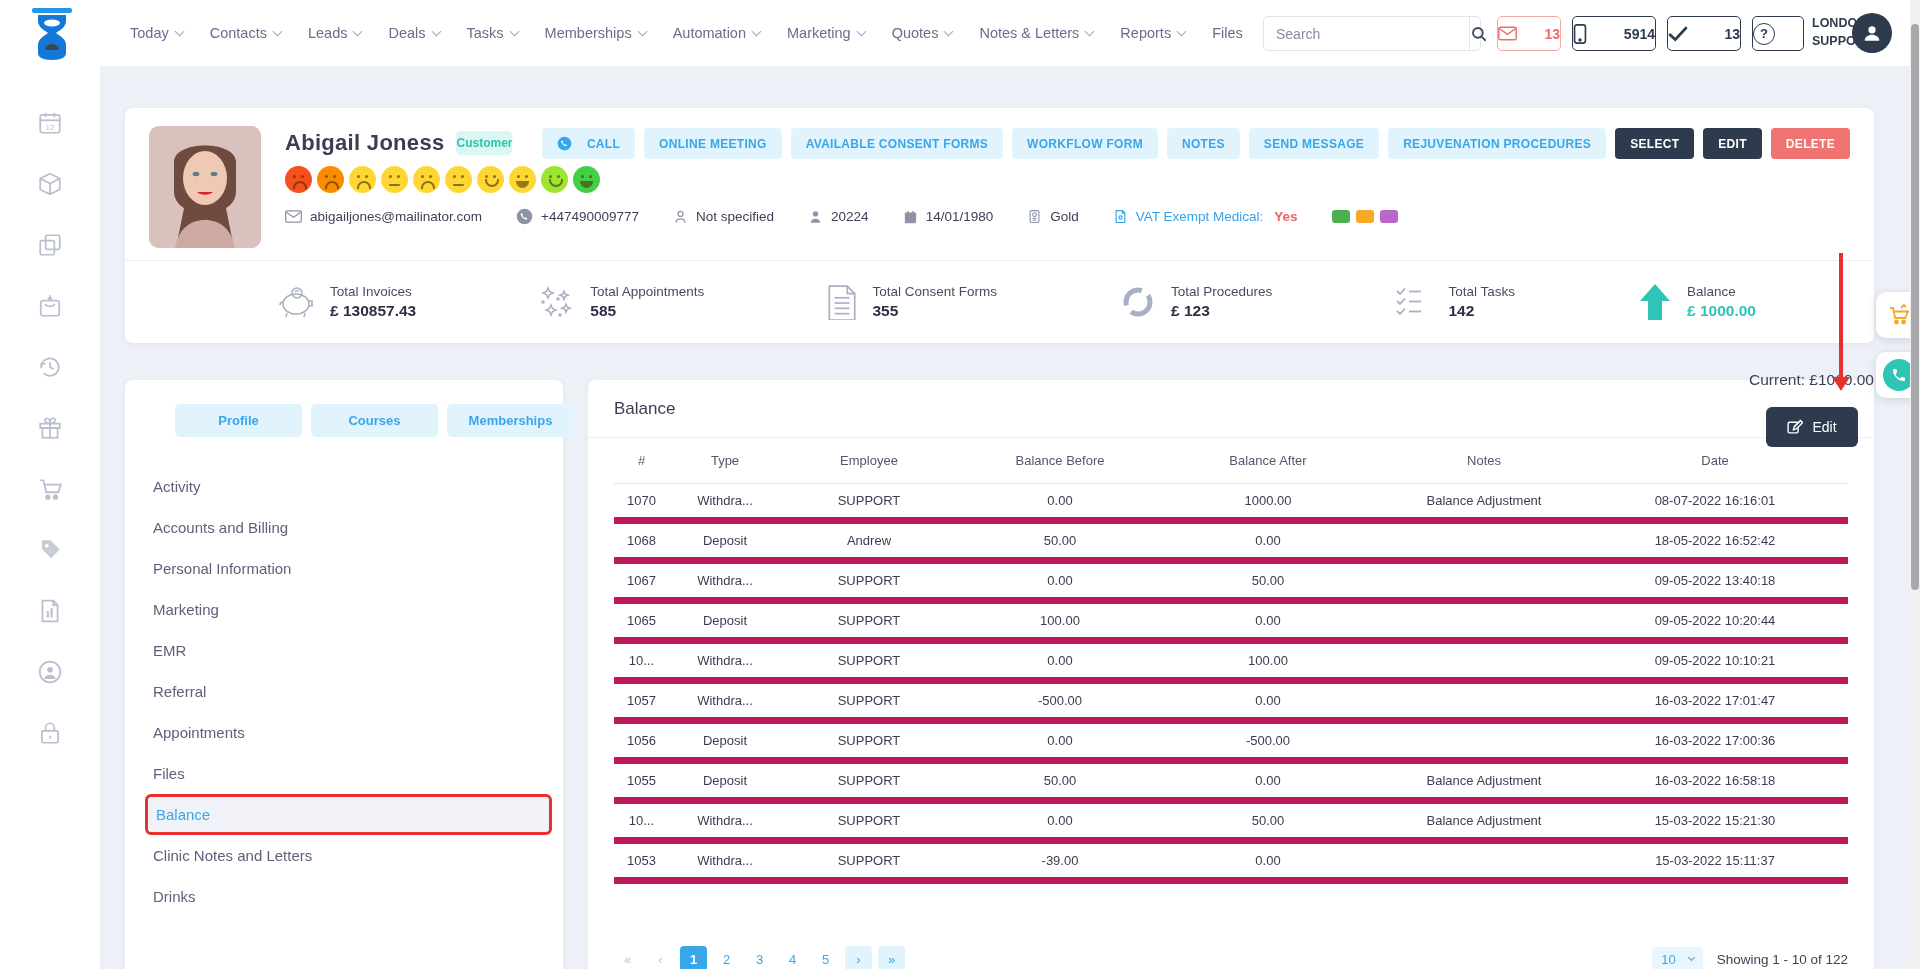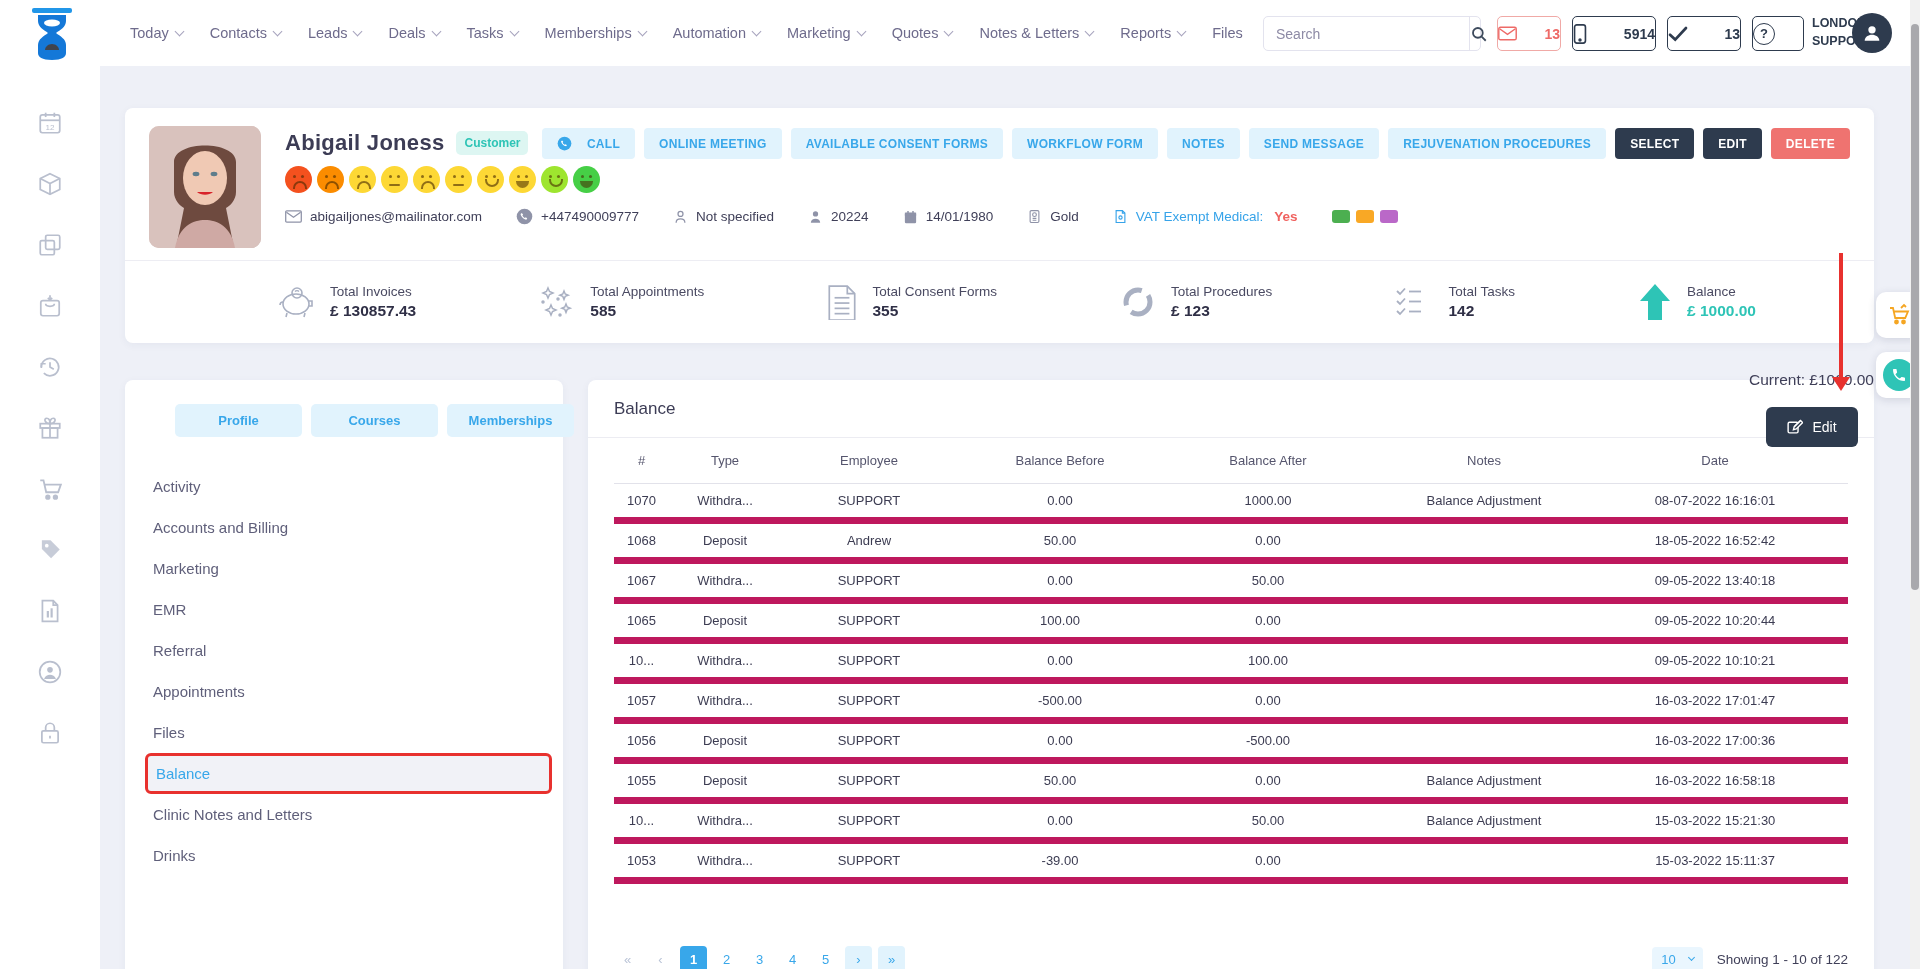--- a/index.html
+++ b/index.html
@@ -29,21 +29,21 @@
   
   .rail { position:absolute; left:0; top:66px; width:100px; height:903px; background:#fff; display:flex; flex-direction:column; align-items:center; padding-top:44px; gap:35px; z-index:10; }
   .rail svg { color:#b9bfce; cursor:pointer; }
 
   
   .card { background:#fff; border-radius:8px; box-shadow:0 2px 8px rgba(40,50,90,.05); position:absolute; }
   .customer-card { left:125px; top:108px; width:1749px; height:235px; }
   .photo { position:absolute; left:24px; top:18px; width:112px; height:122px; border-radius:10px; overflow:hidden; background:linear-gradient(145deg,#e9d7d2,#cbb3ae); }
   .cust-name-row { position:absolute; left:160px; top:22px; display:flex; align-items:center; gap:12px; }
   .cust-name { font-size:22px; font-weight:600; color:#3c3c55; letter-spacing:.3px; }
-  .cust-badge { background:#ddf6f2; color:#2ec4b6; font-size:12px; font-weight:700; padding:5px 8px; border-radius:5px; }
+  .cust-badge { background:#ddf6f2; color:#2ec4b6; font-size:12px; font-weight:700; padding:5px 0; border-radius:5px; }
   .moods { position:absolute; left:160px; top:58px; display:flex; gap:5px; }
   .emoji { width:27px; height:27px; border-radius:50%; position:relative; cursor:pointer; }
   .emoji::before { content:""; position:absolute; left:8px; top:9px; width:3.2px; height:3.2px; border-radius:50%; background:rgba(70,40,0,.6); box-shadow:8px 0 0 rgba(70,40,0,.6); }
   .m-sad::after { content:""; position:absolute; left:8px; bottom:4px; width:10px; height:6px; border:2px solid rgba(70,40,0,.6); border-bottom:none; border-radius:8px 8px 0 0; }
   .m-neutral::after { content:""; position:absolute; left:8px; bottom:7px; width:11px; height:2.2px; background:rgba(70,40,0,.6); border-radius:2px; }
   .m-smile::after { content:""; position:absolute; left:8px; bottom:6px; width:10px; height:6px; border:2px solid rgba(70,40,0,.6); border-top:none; border-radius:0 0 8px 8px; }
   .m-grin::after { content:""; position:absolute; left:7px; bottom:5px; width:13px; height:7px; background:rgba(70,40,0,.55); border-radius:0 0 10px 10px; }
   .e1{background:#f4511e}.e2{background:#fb8c00}.e3{background:#fdd835}.e4{background:#fdd835}.e5{background:#fdd835}
   .e6{background:#fdd835}.e7{background:#fdd835}.e8{background:#fdd835}.e9{background:#9ee52f}.e10{background:#46cf46}
   .contact-row { position:absolute; left:160px; top:100px; display:flex; align-items:center; gap:34px; font-size:13.5px; color:#3f3f58; }
@@ -484,20 +484,21 @@
     <div class="tab">
         <span>Courses</span>
       </div>
     <div class="tab">
         <span>Memberships</span>
       </div>
   </div>
   <ul class="side-menu">
     <li>Activity</li>
     <li>Accounts and Billing</li>
+    <li>Personal Information</li>
     <li>Marketing</li>
     <li>EMR</li>
     <li>Referral</li>
     <li>Appointments</li>
     <li>Files</li>
     <li class="active">Balance</li>
     <li>Clinic Notes and Letters</li>
     <li>Drinks</li>
   </ul>
 </div>

